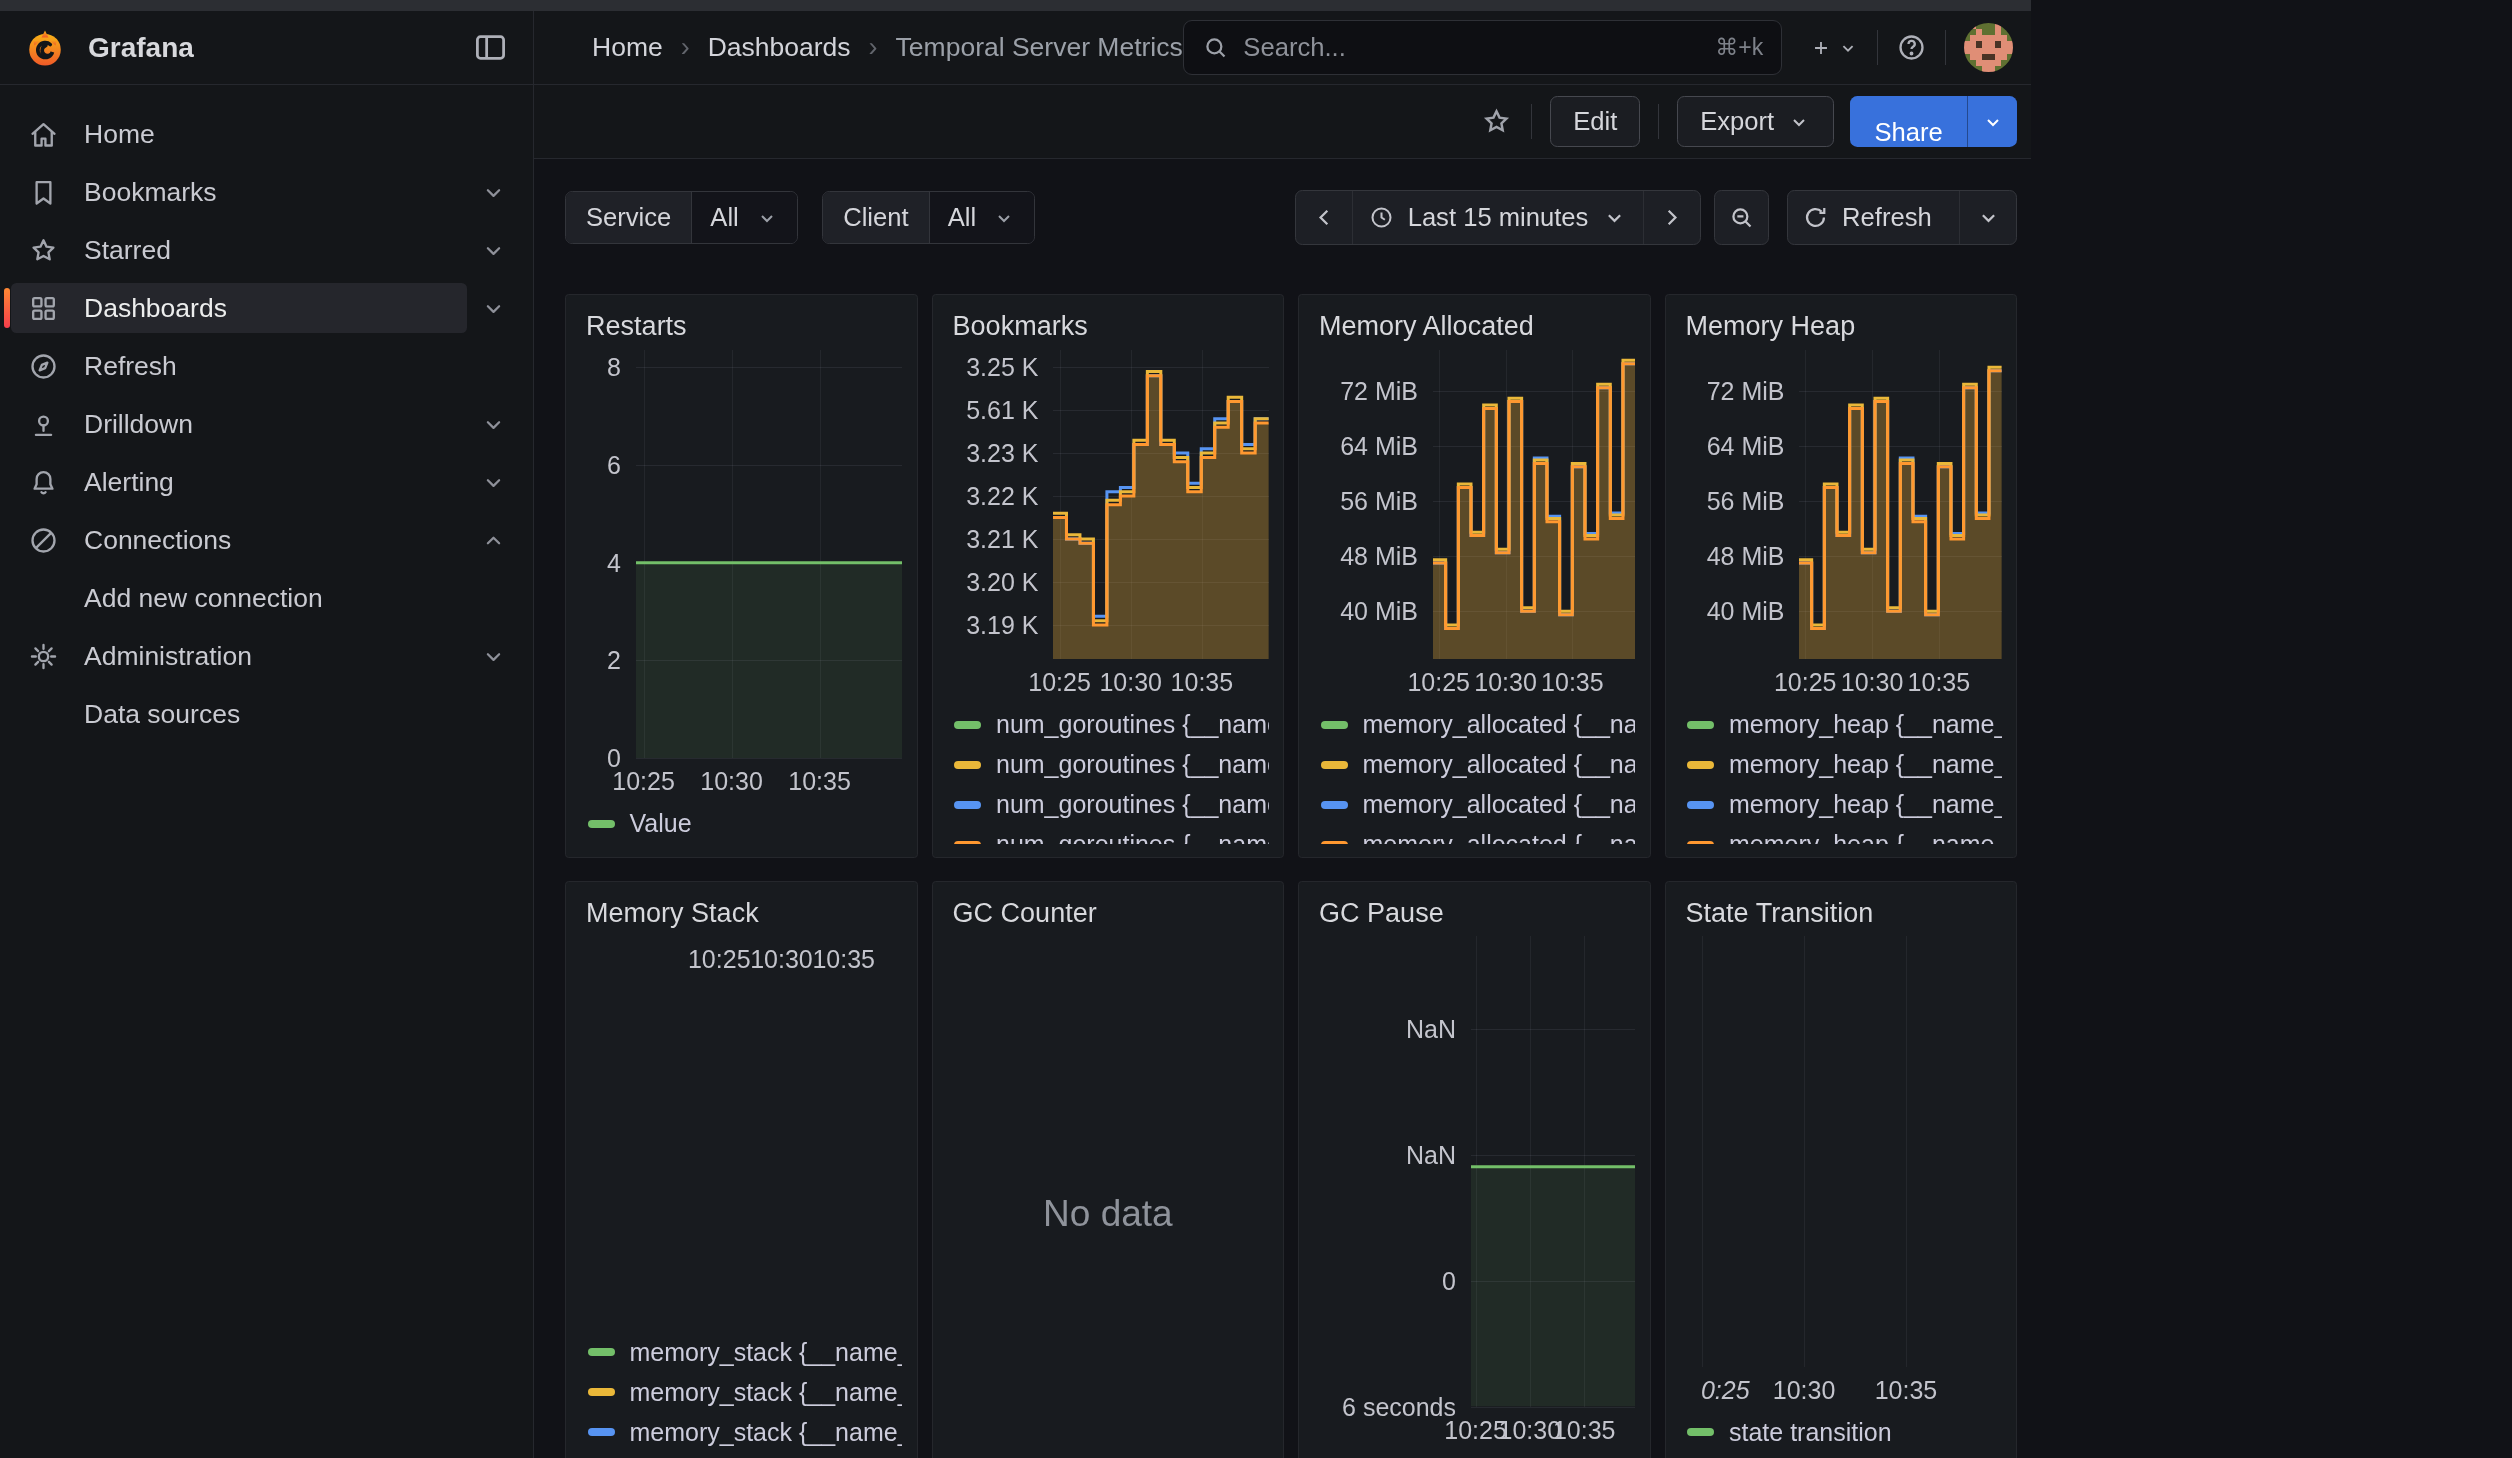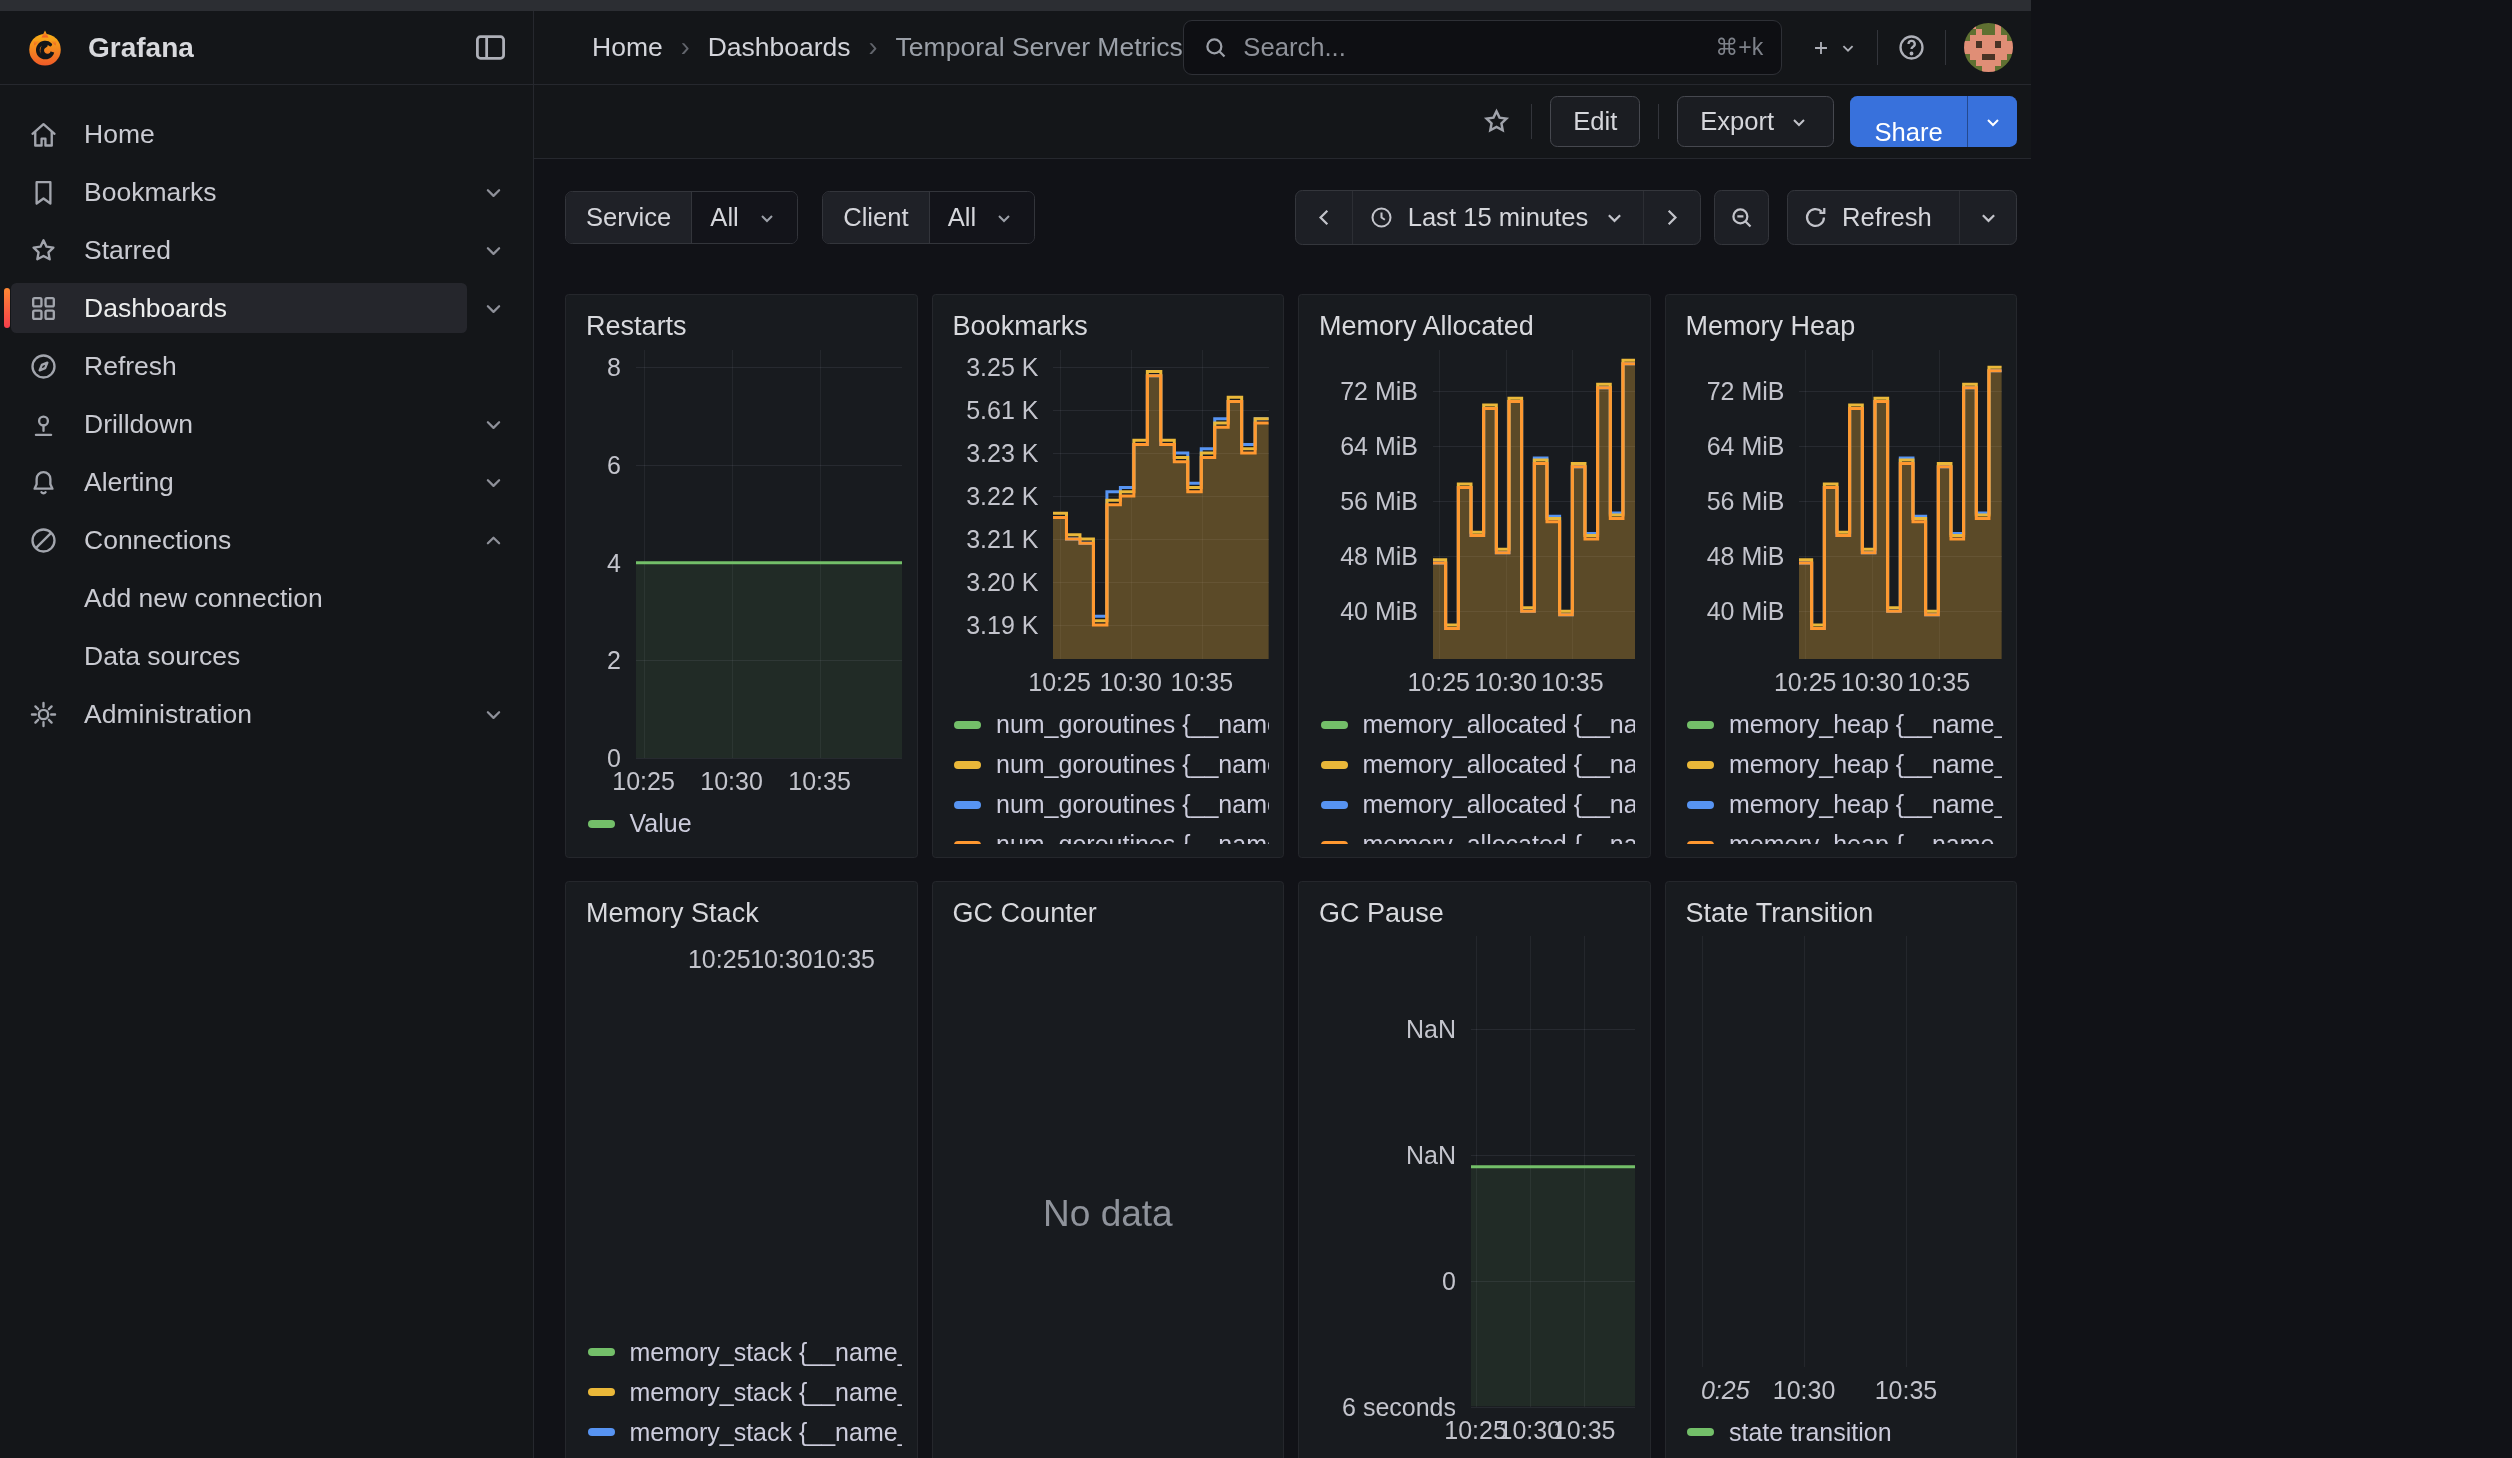--- a/index.html
+++ b/index.html
@@ -196,32 +196,32 @@
                 <path d="M6.8 17.2L17.2 6.8"></path>
               </svg></span>
             <span class="nlabel">Connections</span>
             <span class="nchev"><svg viewBox="0 0 24 24" width="27" height="27" fill="none" stroke="currentColor" stroke-width="2" stroke-linecap="round" stroke-linejoin="round">
                 <path d="M7 14.5l5-5 5 5"></path>
               </svg></span>
           </div>
           <div class="nav-item sub">
             <span class="nlabel">Add new connection</span>
           </div>
-          <div class="nav-item sub">
-            <span class="nlabel">Data sources</span>
-          </div>
           <div class="nav-item">
             <span class="nicon"><svg viewBox="0 0 24 24" width="33" height="33" fill="none" stroke="currentColor" stroke-width="1.7" stroke-linejoin="round" stroke-linecap="round">
                 <circle cx="12" cy="12" r="3.4"></circle>
                 <path d="M12 3.6v2.8M12 17.6v2.8M3.6 12h2.8M17.6 12h2.8M6.1 6.1l2 2M15.9 15.9l2 2M17.9 6.1l-2 2M8.1 15.9l-2 2"></path>
               </svg></span>
             <span class="nlabel">Administration</span>
             <span class="nchev"><svg viewBox="0 0 24 24" width="27" height="27" fill="none" stroke="currentColor" stroke-width="2" stroke-linecap="round" stroke-linejoin="round">
                 <path d="M7 10l5 5 5-5"></path>
               </svg></span>
+          </div>
+          <div class="nav-item sub">
+            <span class="nlabel">Data sources</span>
           </div>
         </div>
     </nav>
 
     <div class="main">
 
       <div class="header-row">
         <span class="crumb">Home</span>
         <span class="crumb-sep">›</span>
         <span class="crumb">Dashboards</span>

